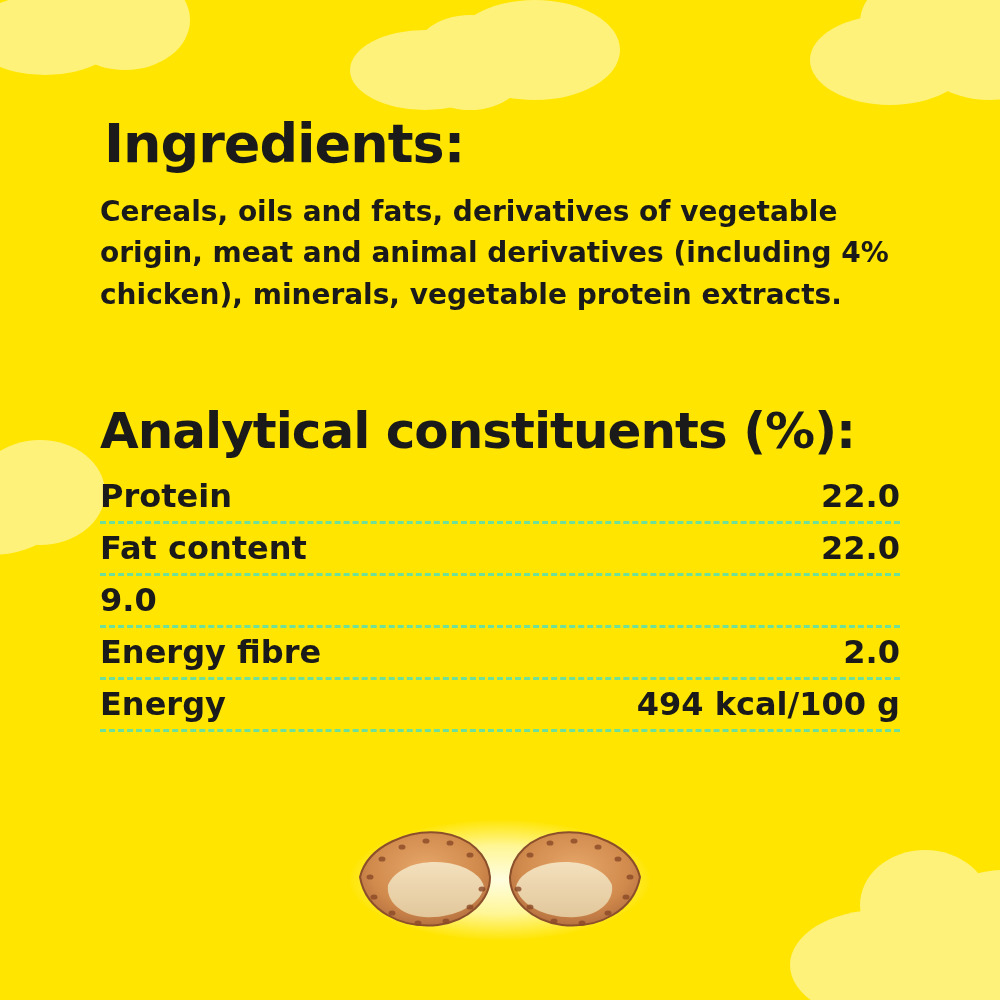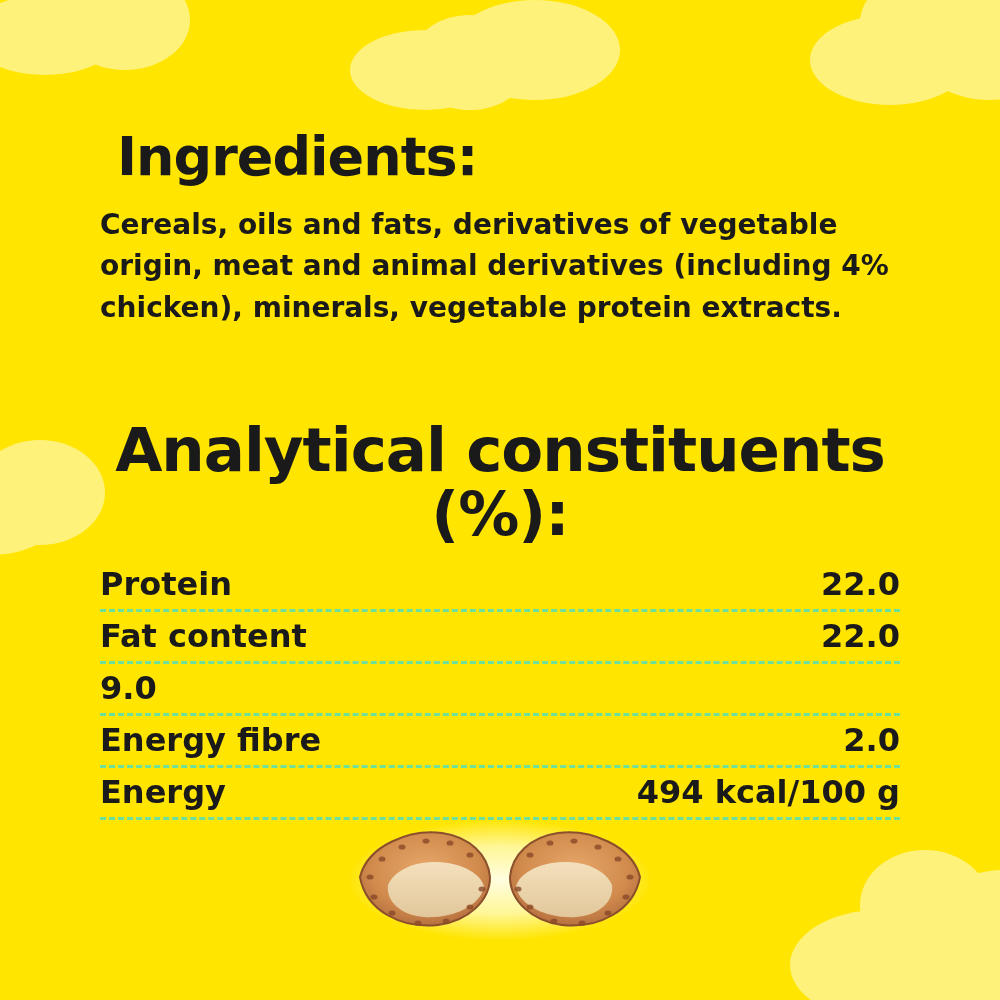--- a/index.html
+++ b/index.html
@@ -63,40 +63,39 @@
 
   .heading {
     font-family: "DejaVu Sans", sans-serif;
     font-weight: bold;
     color: #1A1A1A;
     letter-spacing: -1px;
   }
 
   #ingredients-heading {
     font-size: 54px;
-    margin: 17px;
+    margin: 4px;
     padding-top: 112px;
     line-height: 1.05;
   }
 
   #ingredients-body {
     font-size: 28px;
     font-weight: bold;
     color: #1A1A1A;
     line-height: 1.48;
     margin: 18px 0 0 0;
     max-width: 810px;
   }
 
   #analytical-heading {
-    font-size: 61px;
+    font-size: 50px;
     margin: 0;
     padding-top: 90px;
     line-height: 1.05;
-    text-align: center;
   }
 
   .nutrition-table {
     margin-top: 14px;
     width: 800px;
   }
   .nutrition-row {
     display: flex;
     justify-content: space-between;
     align-items: baseline;

